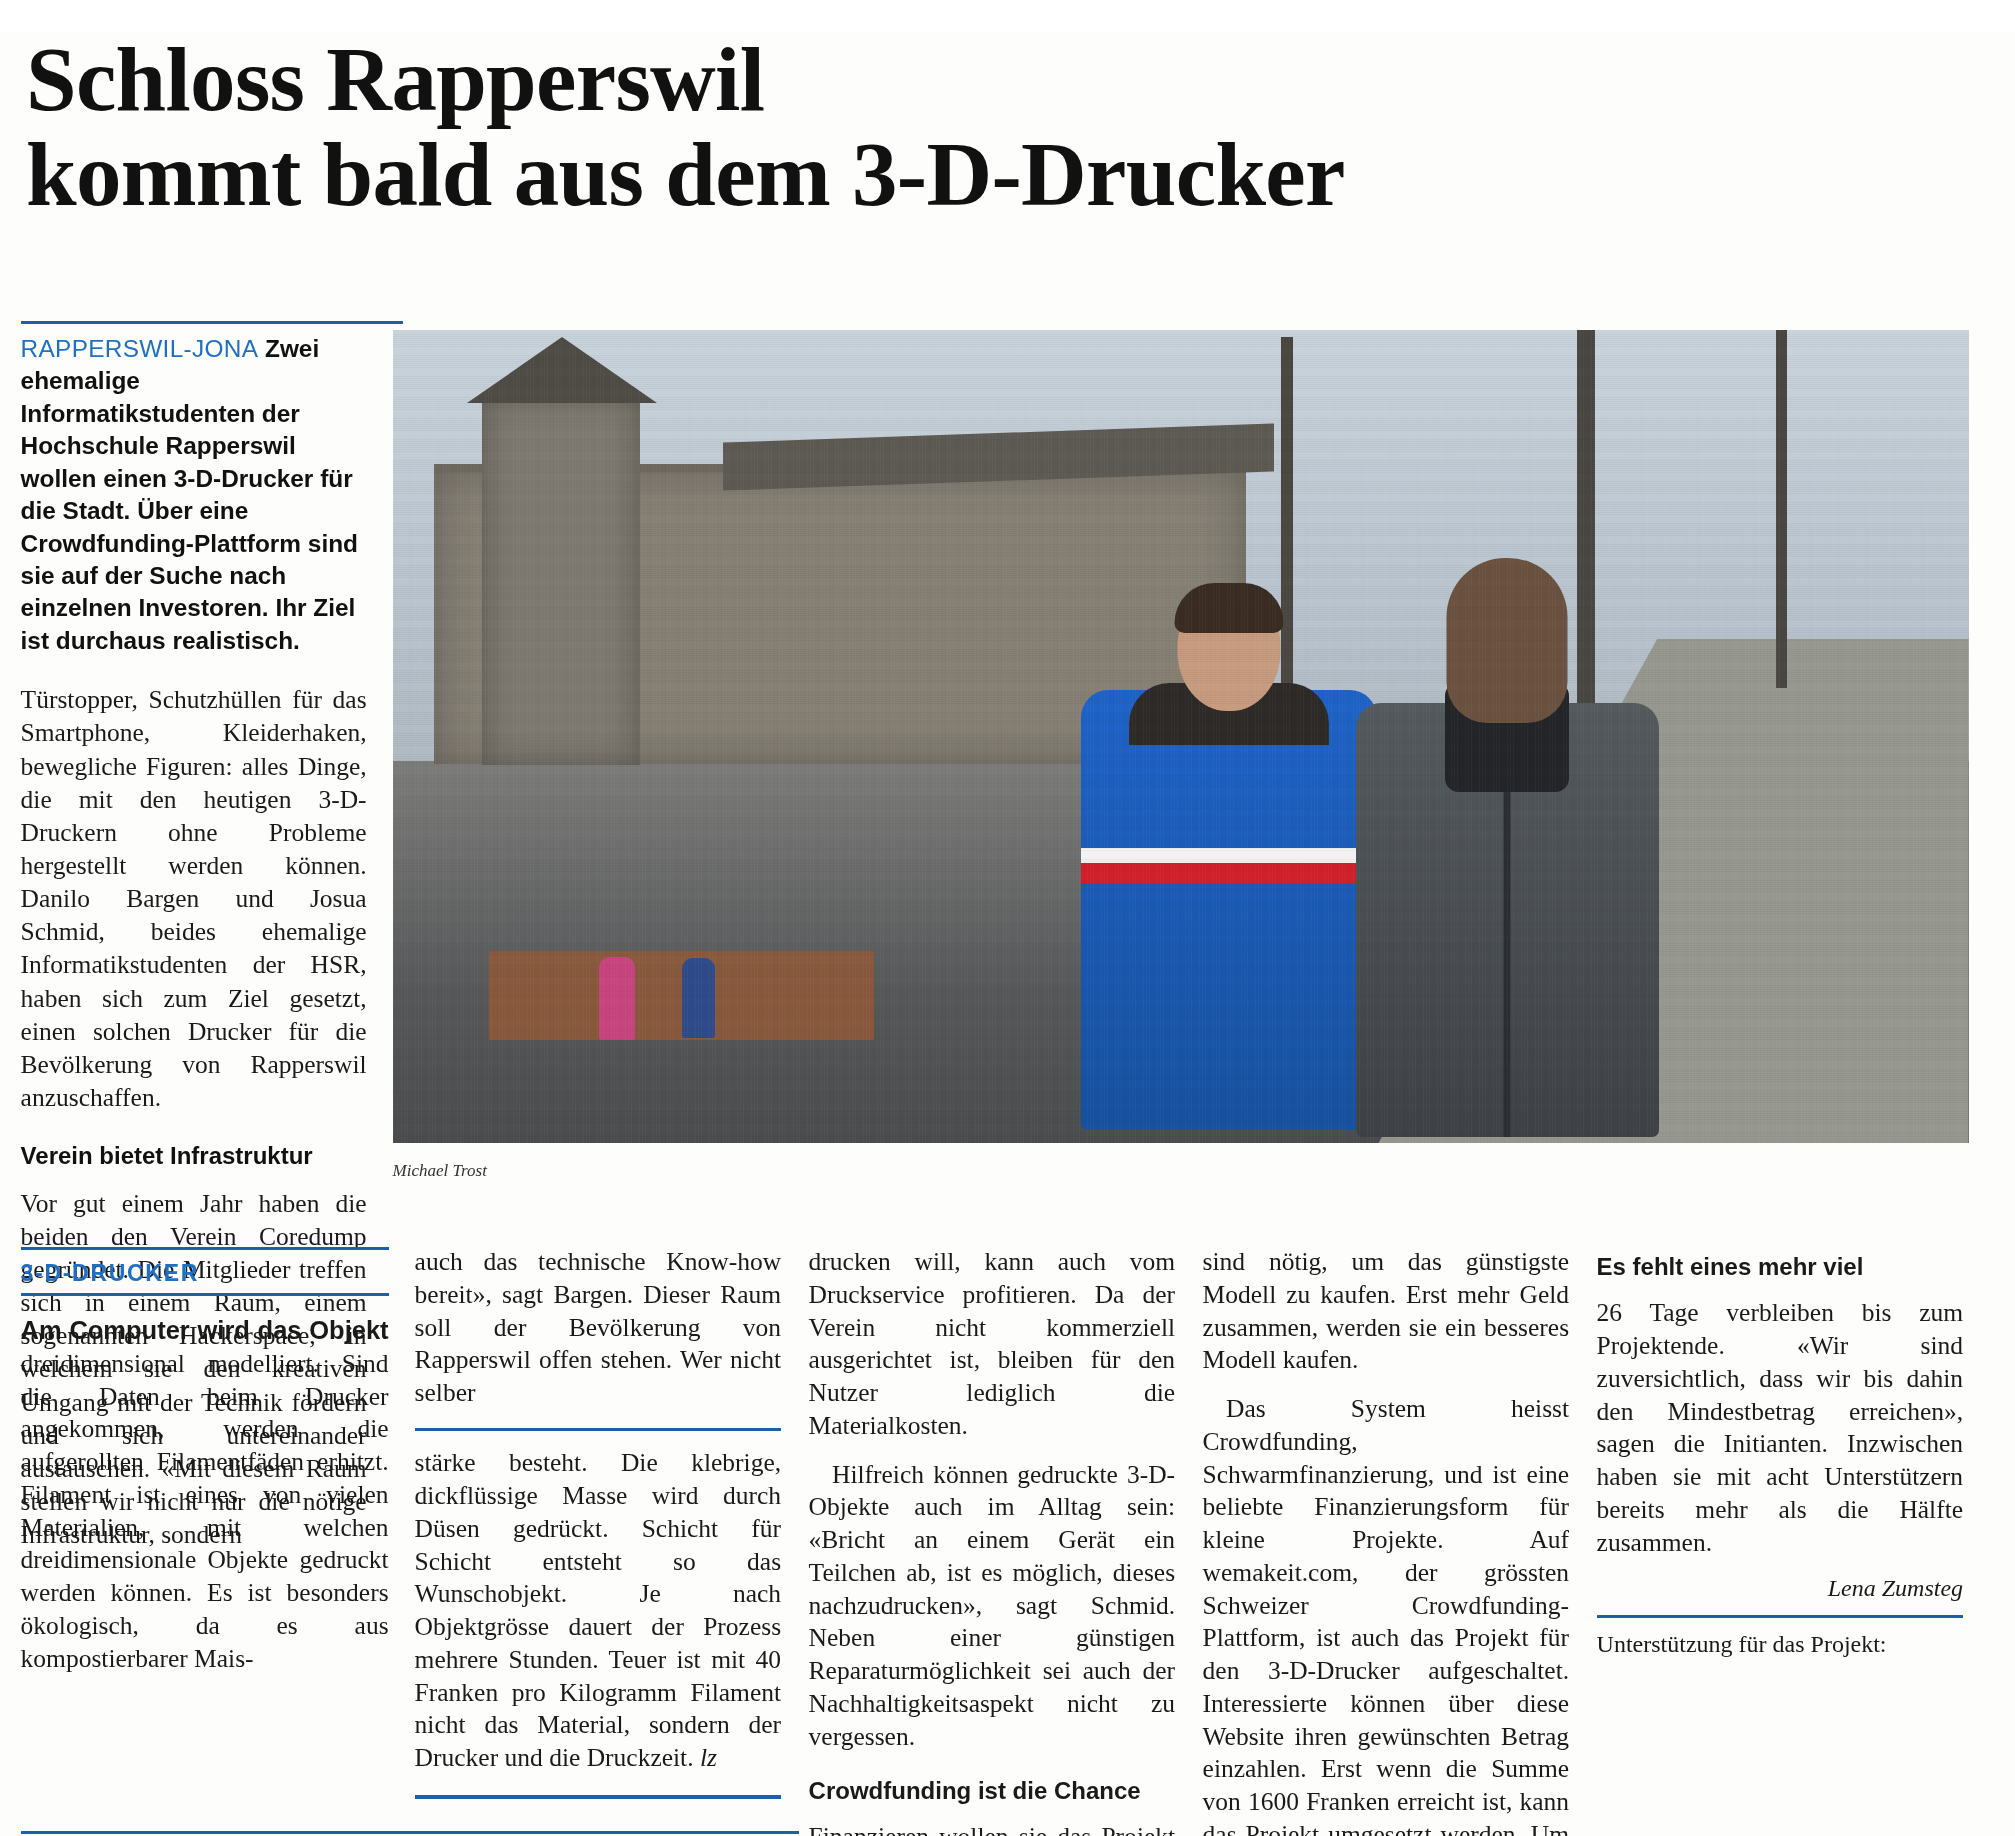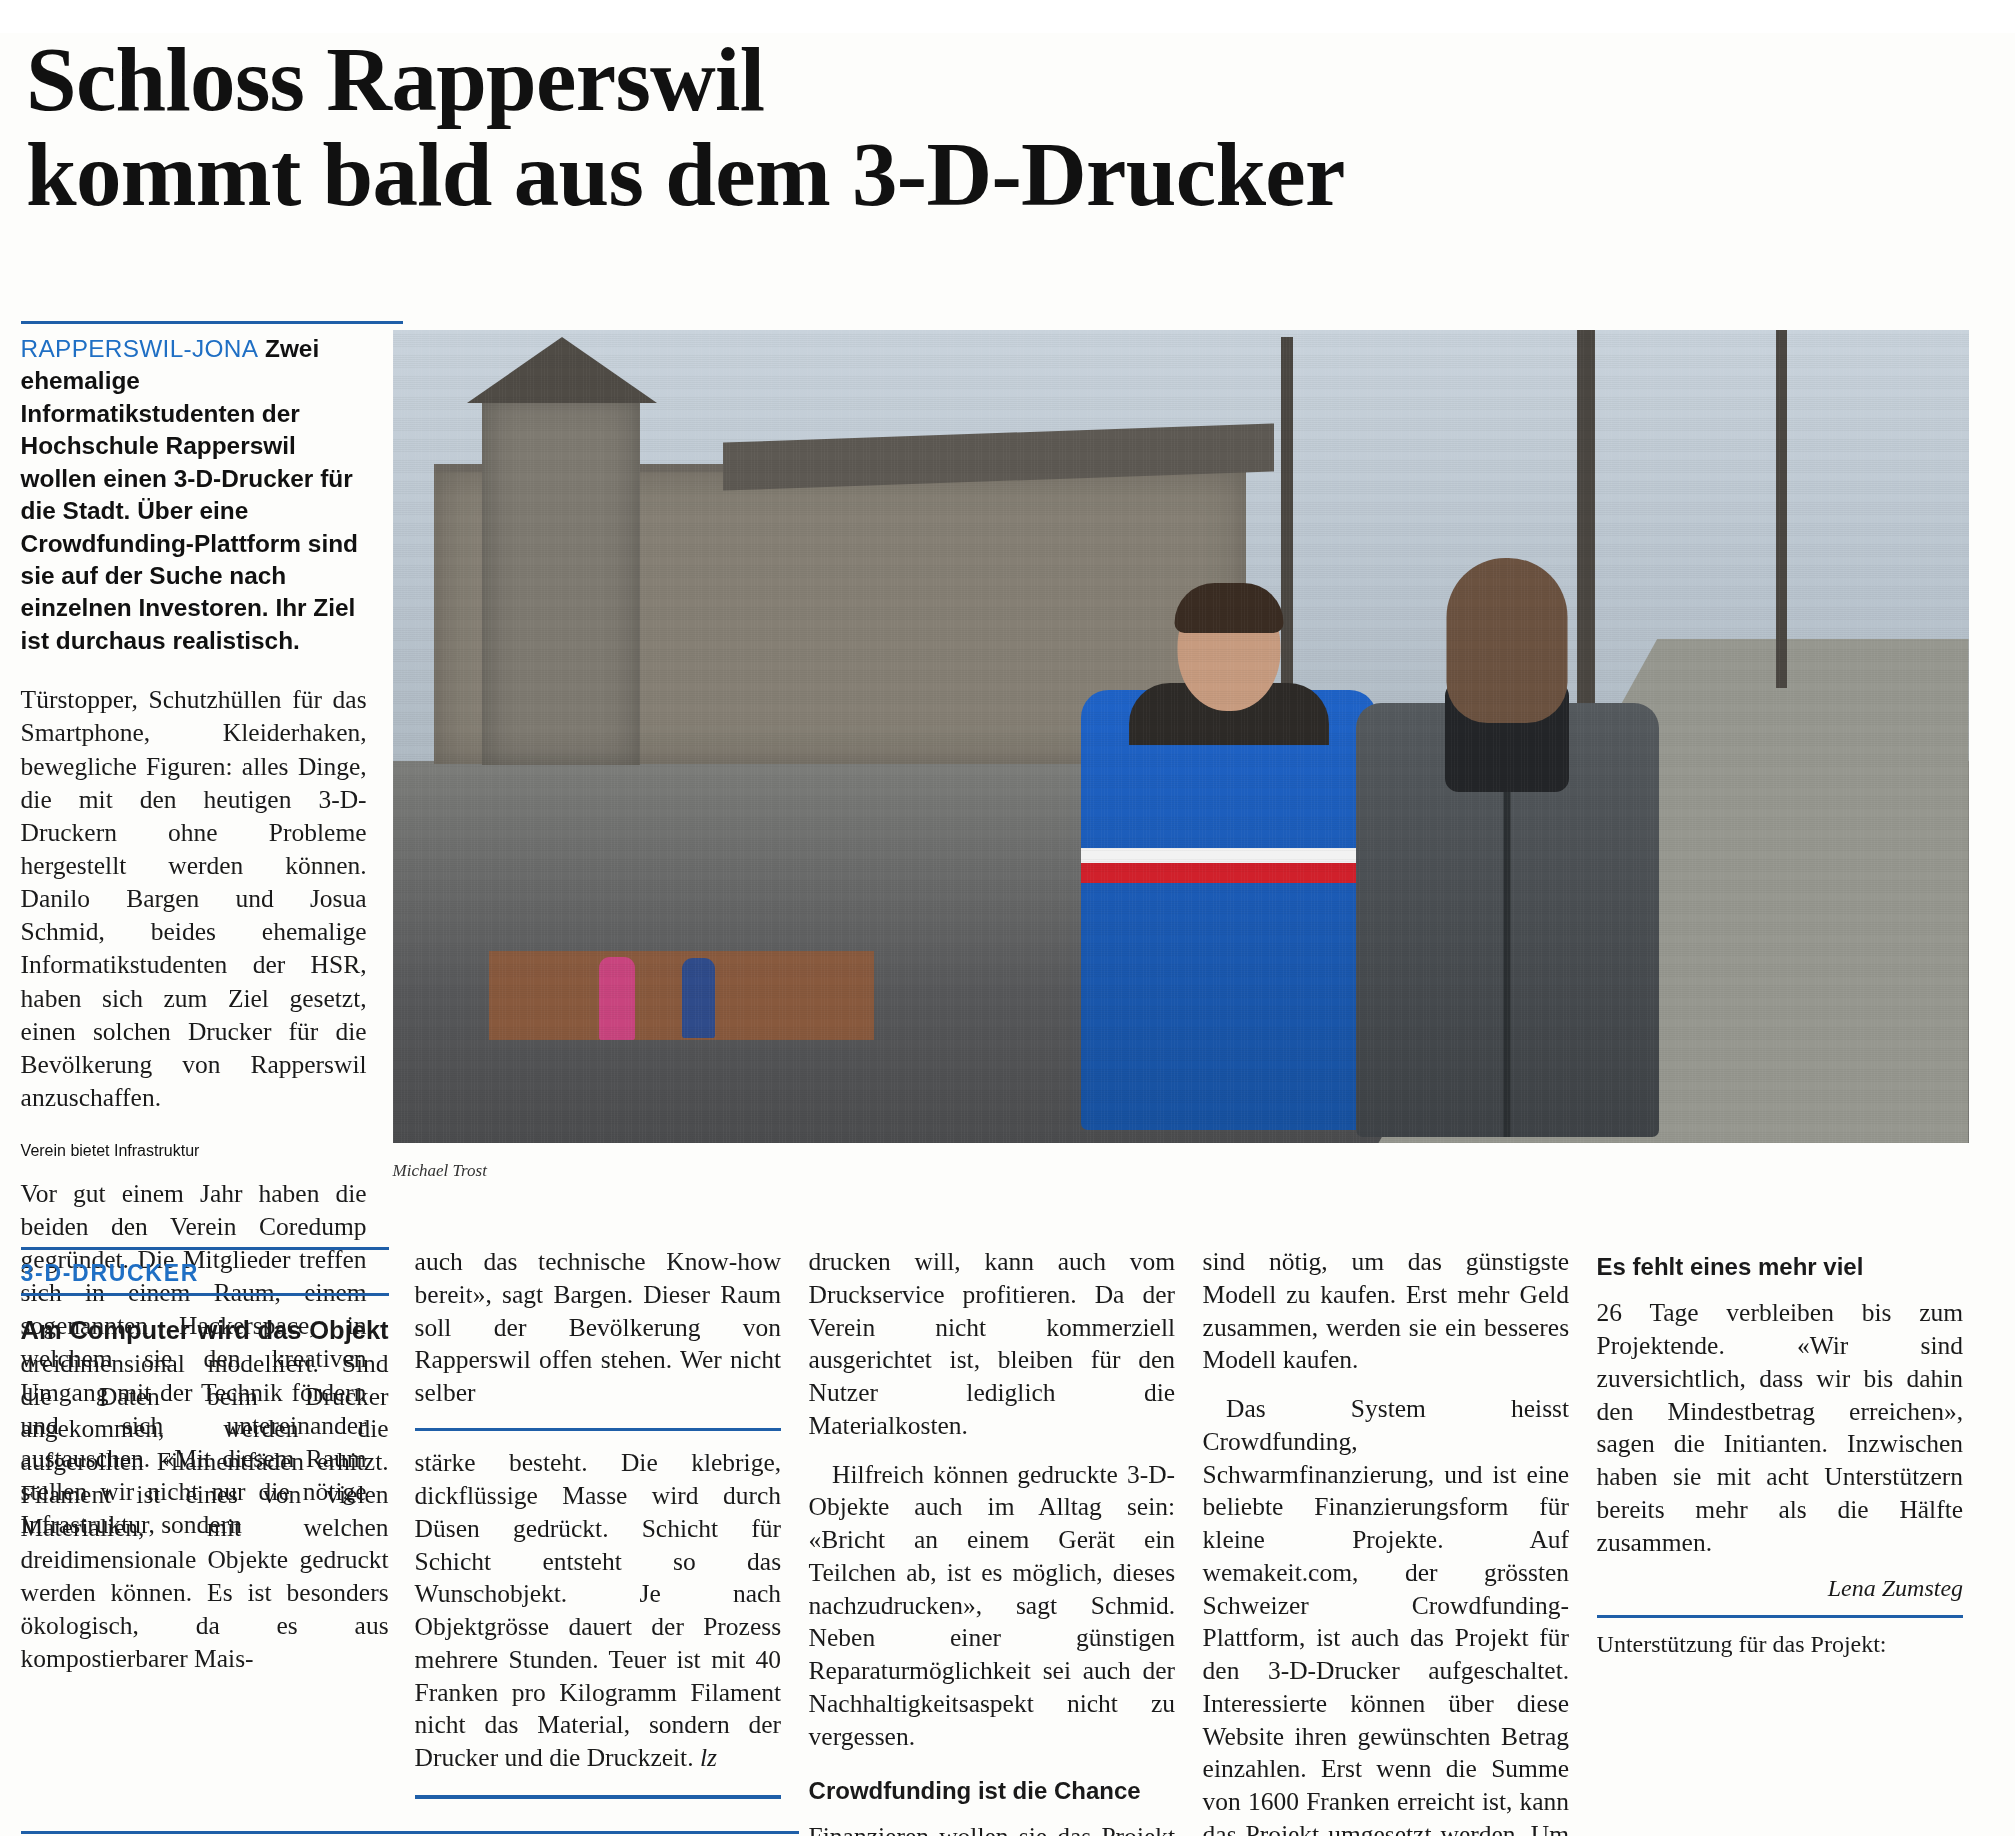--- a/index.html
+++ b/index.html
@@ -72,22 +72,22 @@
   }
   .lead-body {
     font-family: "Liberation Serif", serif;
     font-size: 25.5px;
     line-height: 1.30;
     text-align: justify;
     margin-top: 26px;
   }
   .subhead {
     font-family: "Liberation Sans", sans-serif;
-    font-weight: normal;
-    font-size: 16px;
+    font-weight: bold;
+    font-size: 24px;
     margin: 27.5px 0 8.3px 0;
     color: #111;
   }
   .photo-wrap {
     width: 1576px;
     position: relative;
   }
   .photo {
     width: 1576px;
     height: 813px;

